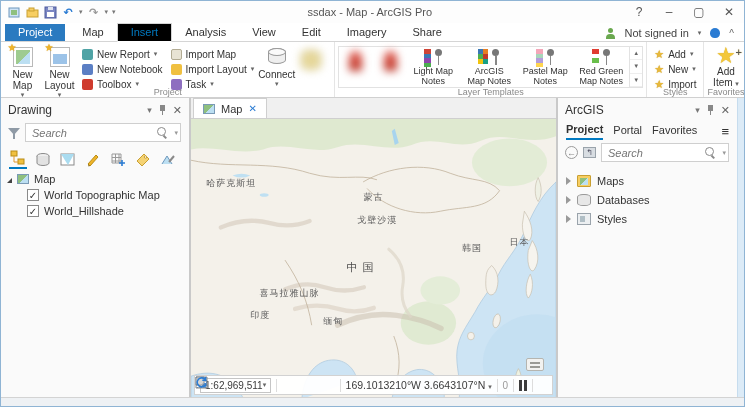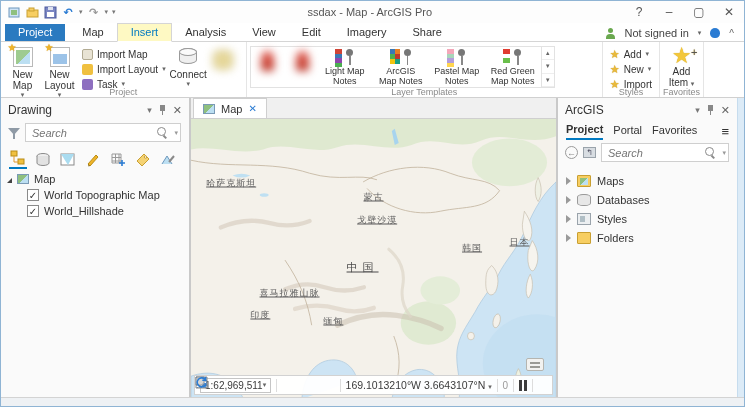--- a/index.html
+++ b/index.html
@@ -15,21 +15,21 @@
   .redo { color:#9a9a9a; font-weight:bold; }
   .tinycaret { font-size:7px; color:#777; }
   .win-title { flex:1; text-align:center; font-size:11px; color:#555; }
   .winctrl { display:flex; }
   .winctrl span { width:30px; height:20px; display:inline-flex; align-items:center; justify-content:center; color:#555; font-size:12px; }
 
   
   .tabrow { height:19px; background:#fff; display:flex; align-items:flex-end; padding-left:4px; border-bottom:1px solid #d5d5d5; position:relative; }
   .rtab { padding:2px 13px 3px; color:#333; cursor:default; }
   .rtab.project { background:#2a7ac0; color:#fff; margin-right:4px; }
-  .rtab.active { color:#0079c1; background:#fef9c3; border:1px solid #d5d5d5; border-bottom:1px solid #fff; margin-bottom:-1px; }
+  .rtab.active { color:#0079c1; background:#000000; border:1px solid #d5d5d5; border-bottom:1px solid #fff; margin-bottom:-1px; }
   .tabrow-right { margin-left:auto; display:flex; align-items:center; gap:9px; padding-right:10px; padding-bottom:2px; color:#444; }
   .person-icon { width:11px; height:11px; display:inline-block; position:relative; }
   .person-icon:before { content:""; position:absolute; top:0; left:3px; width:5px; height:5px; border-radius:50%; background:#6aa84f; }
   .person-icon:after { content:""; position:absolute; bottom:0; left:1px; width:9px; height:5px; border-radius:4px 4px 0 0; background:#6aa84f; }
   .bell-icon { width:10px; height:10px; border-radius:50% 50% 45% 45%; background:#2b7cd3; display:inline-block; }
   .collapse-caret { color:#666; font-size:10px; }
 
   
   .ribbon { height:56px; background:#fff; border-bottom:1px solid #d0d0d0; display:flex; position:relative; }
   .rgroup { position:relative; border-right:1px solid #e5e5e5; padding:2px 3px 12px; display:flex; align-items:flex-start; }
@@ -105,21 +105,21 @@
   .layer-row { padding-left:26px; }
   .cbox { width:12px; height:12px; border:1px solid #8a8a8a; background:#fff; font-size:10px; line-height:11px; text-align:center; color:#333; flex:0 0 auto; }
 
   
   .mapview { position:relative; flex:1; background:#dfe3e7; border-left:1px solid #c9c9c9; border-right:1px solid #c9c9c9; display:flex; flex-direction:column; }
   .doctabs { height:21px; background:#f0f0f0; border-bottom:1px solid #cfcfcf; display:flex; align-items:flex-end; padding-left:2px; }
   .doctab { background:#fff; border:1px solid #cfcfcf; border-bottom:none; height:20px; display:flex; align-items:center; gap:6px; padding:0 9px; font-size:11px; color:#333; }
   .maptab-icon { width:12px; height:10px; background:linear-gradient(135deg,#8fc07e 55%,#bcdff2 55%); border:1px solid #7a9ab5; }
   .canvas { position:relative; flex:1; overflow:hidden; }
   .canvas svg { position:absolute; inset:0; width:100%; height:100%; }
-  .maplabel { position:absolute; transform:translate(-50%,-50%); color:#5b5b5b; font-size:9px; letter-spacing:1px; font-family:"DejaVu Sans","Liberation Sans",sans-serif; white-space:nowrap;text-decoration:underline; }
+  .maplabel { position:absolute; transform:translate(-50%,-50%); color:#5b5b5b; font-size:9px; letter-spacing:1px; font-family:"DejaVu Sans","Liberation Sans",sans-serif; white-space:nowrap; }
   .maplabel.big { font-size:11px; letter-spacing:5px; color:#4a4a4a; }
   .attrib-icon { position:absolute; right:12px; bottom:28px; width:18px; height:13px; background:#f2f2f0; border:1px solid #b5b5b0; border-radius:2px; }
   .attrib-icon:before { content:""; position:absolute; left:3px; right:3px; top:3px; height:1.5px; background:#9a9a95; box-shadow:0 4px 0 #9a9a95; }
 
   .mapstatus { position:absolute; left:3px; right:3px; bottom:4px; height:20px; background:rgba(255,255,255,.95); border:1px solid #d2d2d2; display:flex; align-items:center; gap:5px; padding:0 5px; font-size:10.5px; color:#3a3a3a; }
   .scalebox { width:82px; height:15px; border:1px solid #c5c5c5; background:#fff; display:flex; align-items:center; justify-content:space-between; padding:0 4px; font-size:10px; }
   .vsep { width:1px; height:13px; background:#ddd; }
   .msicon { width:13px; height:13px; display:inline-flex; align-items:center; justify-content:center; }
   .coords { flex:1; text-align:center; white-space:nowrap; font-size:10.5px; }
   .pausebars { display:inline-flex; gap:2px; }
@@ -220,20 +220,36 @@
         <span>New Map</span>
           <span class="caret">▾</span>
       </div>
       <div class="bigbtn">
         <span class="bicon">
             <span class="sheet layout"></span>
             <span class="star-badge">★</span>
           </span>
         <span>New Layout</span>
           <span class="caret">▾</span>
+      </div>
+      <div class="smallcol">
+        <div class="smallbtn">
+            <span class="sicon" style="background:#4fa3a5"></span>
+            <span>New Report</span>
+            <span class="caret">▾</span>
+          </div>
+        <div class="smallbtn">
+            <span class="sicon" style="background:#5b7fc4"></span>
+            <span>New Notebook</span>
+          </div>
+        <div class="smallbtn">
+            <span class="sicon" style="background:#cf3b2e"></span>
+            <span>Toolbox</span>
+            <span class="caret">▾</span>
+          </div>
       </div>
       <div class="smallcol">
         <div class="smallbtn">
             <span class="sicon" style="background:#e8e3d4;border:1px solid #b2ab93"></span>
             <span>Import Map</span>
           </div>
         <div class="smallbtn">
             <span class="sicon" style="background:#f0c040"></span>
             <span>Import Layout</span>
             <span class="caret">▾</span>
@@ -579,25 +595,20 @@
         <div class="cat-row">
             <span class="tri-col"></span>
             <span class="tree-ic db"></span>
             <span>Databases</span>
           </div>
         <div class="cat-row">
             <span class="tri-col"></span>
             <span class="tree-ic styleic"></span>
             <span>Styles</span>
           </div>
-        <div class="cat-row">
-            <span class="tri-col"></span>
-            <span class="tree-ic folder"></span>
-            <span>Folders</span>
-          </div>
       </div>
     </div>
 
     <div class="right-edge"></div>
   </div>
 
   <div class="bottom-strip"></div>
 </div>
 
 </body></html>

